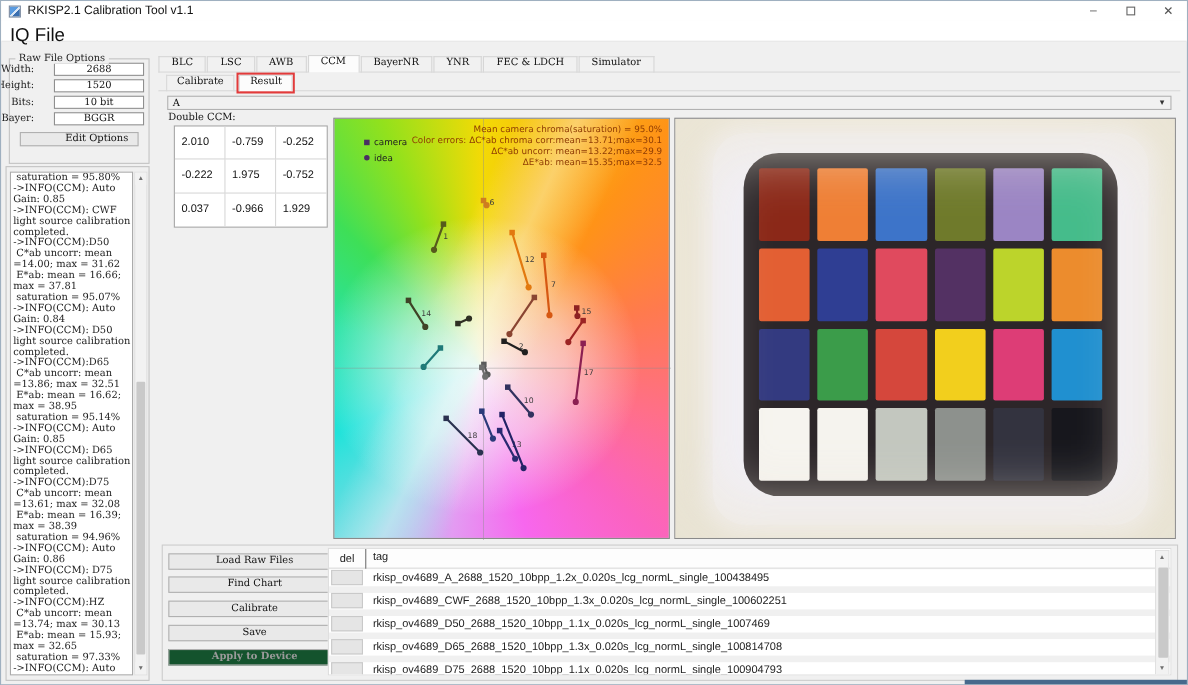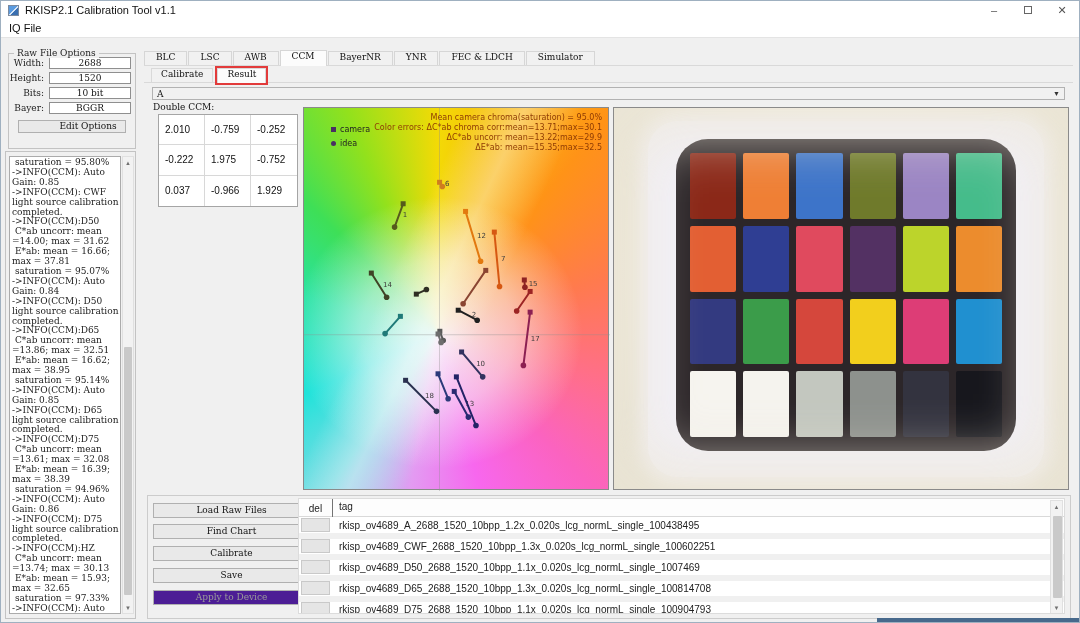--- a/index.html
+++ b/index.html
@@ -10,32 +10,32 @@
   
   .titlebar{position:absolute;left:0;top:0;width:100%;height:18px;background:#fff;}
   .app-icon{position:absolute;left:7px;top:4px;width:11px;height:11px;border:1px solid #7a8aa0;
             background:linear-gradient(135deg,#5a9be0 0 45%,#d9e6f5 45% 60%,#3a6fb0 60%);}
   .title-text{position:absolute;left:24px;top:3px;font-size:11px;color:#111;}
   .win-controls{position:absolute;right:0;top:0;height:18px;display:flex;}
   .win-btn{width:34px;height:18px;display:flex;align-items:center;justify-content:center;
            font-size:11px;color:#555;}
   .max-glyph{display:block;width:8px;height:8px;border:1px solid #666;}
   .menubar{position:absolute;left:0;top:18px;width:100%;height:19px;background:#fff;border-bottom:1px solid #e4e4e4;}
-  .menu-item{position:absolute;left:8px;top:3px;font-size:11px;color:#111;}
+  .menu-item{position:absolute;left:8px;top:3px;font-size:17px;color:#111;}
 
   
   .groupbox{position:absolute;border:1px solid #c3c3c3;}
   .groupbox .gb-title{position:absolute;top:-6px;left:5px;background:#f0f0f0;padding:0 3px;
                       font:9px "DejaVu Serif",serif;color:#222;}
 
   
   #rawbox{left:7px;top:52px;width:128px;height:96px;}
   .raw-row{display:flex;align-items:center;justify-content:flex-end;margin:3px 4px 0 0;}
   .raw-row:first-child{margin-top:9px;}
-  .raw-label{font:9px "DejaVu Serif",serif;color:#222;margin-right:5px;white-space:nowrap;}
+  .raw-label{font:9px "DejaVu Serif",serif;color:#222;margin-right:18px;white-space:nowrap;}
   .raw-input{width:82px;height:12px;border:1px solid #8f8f8f;background:#fff;
              font:9px "DejaVu Serif",serif;text-align:center;padding:0;color:#111;}
   .btn{display:block;border:1px solid #b0b0b0;background:#e9e9e9;color:#111;
        font:9px "DejaVu Serif",serif;text-align:center;}
   #edit-btn{margin:6px auto 0 auto;width:108px;height:13px;line-height:11px;padding-left:32px;}
 
   
   #logbox{left:4px;top:150px;width:131px;height:468px;}
   .log-area{position:absolute;left:3px;top:4px;width:112px;height:458px;background:#fff;
             border:1px solid #ababab;padding:1px 1px 1px 2px;overflow:hidden;}
@@ -104,21 +104,21 @@
   #board{position:absolute;left:62px;top:31px;width:340px;height:312px;background:#2c2629;border-radius:32px;}
   #checker-grid{position:absolute;left:14px;top:14px;width:312px;height:284px;display:grid;
                 grid-template-columns:repeat(6,1fr);grid-template-rows:repeat(4,1fr);gap:7px;}
   .patch{border-radius:2px;}
   .photo-wash{position:absolute;left:0;top:0;width:100%;height:100%;
               box-shadow:inset 0 0 55px 28px rgba(238,232,218,.75);pointer-events:none;}
 
   
   #bottombox{left:146px;top:494px;width:924px;height:124px;border:1px solid #cccccc;}
   .action-btn{position:absolute;left:5px;width:157px;height:15px;line-height:13px;}
-  .action-btn.disabled{color:#9a9a9a;background:#4c1d95;}
+  .action-btn.disabled{color:#9a9a9a;background:#14532d;font-weight:bold;}
 
   #file-table{position:absolute;left:150px;top:2px;width:767px;height:116px;background:#fff;
               border:1px solid #dcdcdc;overflow:hidden;}
   #tbl-header{position:absolute;left:0;top:0;width:100%;height:18px;background:#fdfdfd;
               border-bottom:1px solid #d9d9d9;}
   .th-del{position:absolute;left:0;top:0;width:34px;height:18px;border-right:1px solid #737373;
           font:10px "Liberation Sans",sans-serif;color:#222;display:flex;align-items:center;justify-content:center;}
   .th-tag{position:absolute;left:40px;top:2px;font:10px "Liberation Sans",sans-serif;color:#222;}
   #tbl-rows{position:absolute;left:0;top:19px;width:100%;height:96px;overflow:hidden;background:#f0f0f0;}
   .file-row{position:relative;width:100%;height:15px;margin-bottom:6px;background:#fff;}

